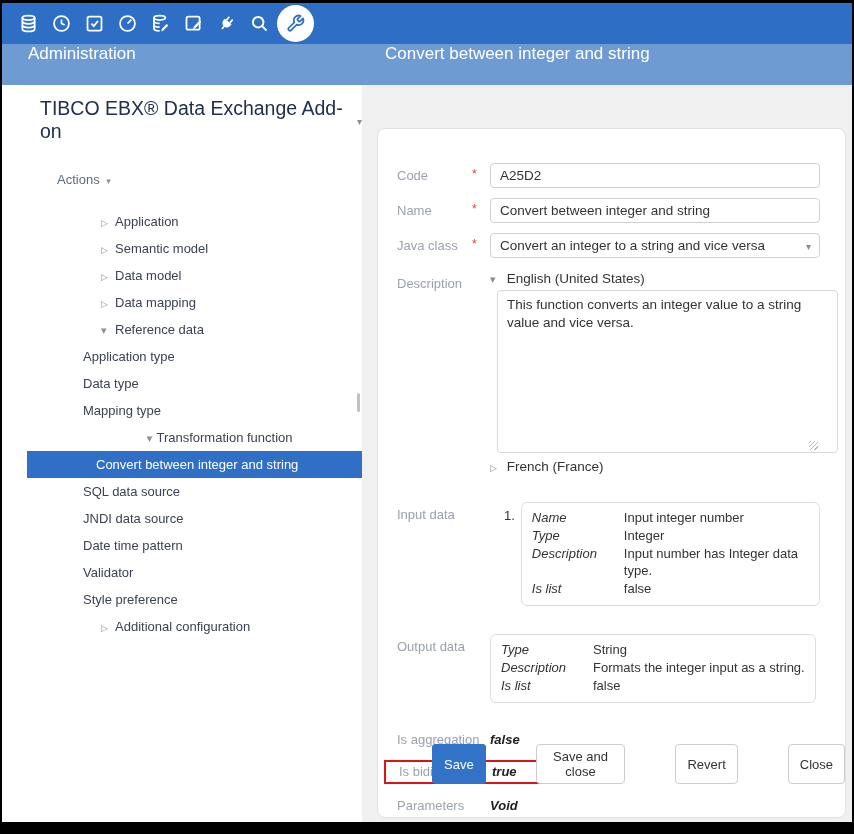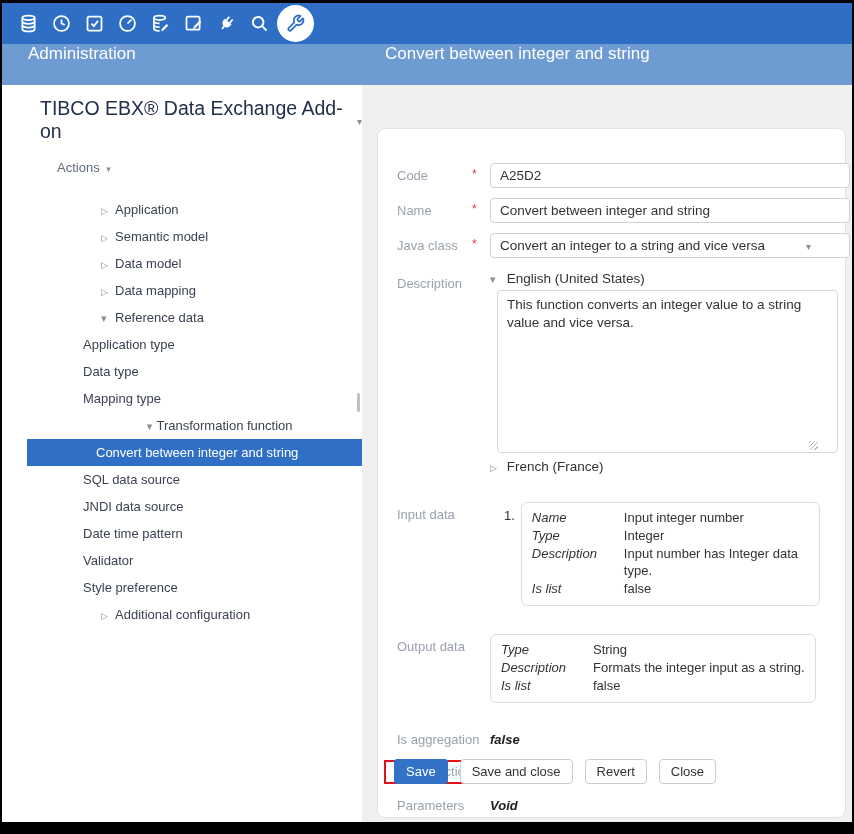--- a/index.html
+++ b/index.html
@@ -47,21 +47,21 @@
     width: 360px; background: #fff; position: relative; flex: none;
     overflow: hidden;
     padding-left: 25px;
   }
   .sidebar-title {
     margin: 12px 0 0 13px; font-size: 19.5px; color: #22304a;
     display: flex; align-items: center;
   }
   .title-caret { color: #8a8f98; font-size: 10px; margin-left: 12px; padding-top: 3px; cursor: pointer; }
   .actions {
-    margin: 17px 0 0 30px; font-size: 13px; color: #5f6a7d; cursor: pointer;
+    margin: 29px 0 0 30px; font-size: 13px; color: #5f6a7d; cursor: pointer;
   }
   .actions .caret { font-size: 9px; color: #8a8f98; margin-left: 3px; }
   .tree { margin-top: 21px; font-size: 13px; color: #3b4252; }
   .tree-item { height: 27px; line-height: 27px; cursor: pointer; white-space: nowrap; }
   .lvl0 { padding-left: 30px; margin-left: 44px; }
   .lvl1 { padding-left: 56px; }
   .lvl1.has-arrow { padding-left: 46px; text-align: center; }
   .lvl2 { padding-left: 69px; }
   .arrow { display: inline-block; color: #8a8f98; font-size: 9px; width: 14px; }
   .arrow-col::before { content: "\25B7"; }
@@ -76,21 +76,21 @@
   .card {
     width: 469px; height: 690px; background: #fff;
     border: 1px solid #e2e2e2; border-radius: 8px;
     padding-top: 34px; position: relative;
   }
   .frow { display: flex; align-items: flex-start; padding-left: 19px; margin-bottom: 10px; }
   .flabel { width: 75px; flex: none; color: #9aa2ae; font-size: 13px; padding-top: 5px; }
   .req { width: 18px; flex: none; color: #dc3b3b; font-size: 12px; padding-top: 4px; }
   .fcontrol { width: 330px; flex: none; position: relative; }
   .tinput {
-    width: 360px; height: 25px; border: 1px solid #d0d0d0; border-radius: 4px;
+    width: 330px; height: 25px; border: 1px solid #d0d0d0; border-radius: 4px;
     padding: 0 9px; font-size: 13.5px; color: #333; font-family: "Liberation Sans", sans-serif;
     background: #fff;
   }
   .select-wrap { position: relative; width: 330px; }
   .select-caret {
     position: absolute; right: 9px; top: 8px; color: #8a8f98; font-size: 10px; pointer-events: none;
   }
   
   .locale-head { font-size: 13.5px; color: #333; margin-bottom: 4px; cursor: pointer; }
   .locale-head .arrow { width: 13px; }
@@ -125,21 +125,21 @@
   .redbox {
     display: flex; align-items: center; border: 2px solid #e01119;
     padding: 2px 26px 3px 13px; height: 24px;
   }
   .redbox .flabel { padding-top: 0; width: 93px; }
   
   .btn-row { position: absolute; left: 16px; bottom: 33px; display: flex; gap: 12px; }
   .btn {
     font-family: "Liberation Sans", sans-serif; font-size: 13px;
     border-radius: 4px; padding: 4px 11px; cursor: pointer;
-    background: #fff; border: 1px solid #ccc; color: #333;
+    background: #fff; border: 1px solid #ccc; color: #333; margin-left: 38px;
   }
   .btn-primary { background: #3273c8; border: 1px solid #3273c8; color: #fff; border-radius: 3px; }
 </style>
 </head>
 <body>
 
 <div class="frame">
 
   <div class="toolbar">
     <span class="tb-icon">

